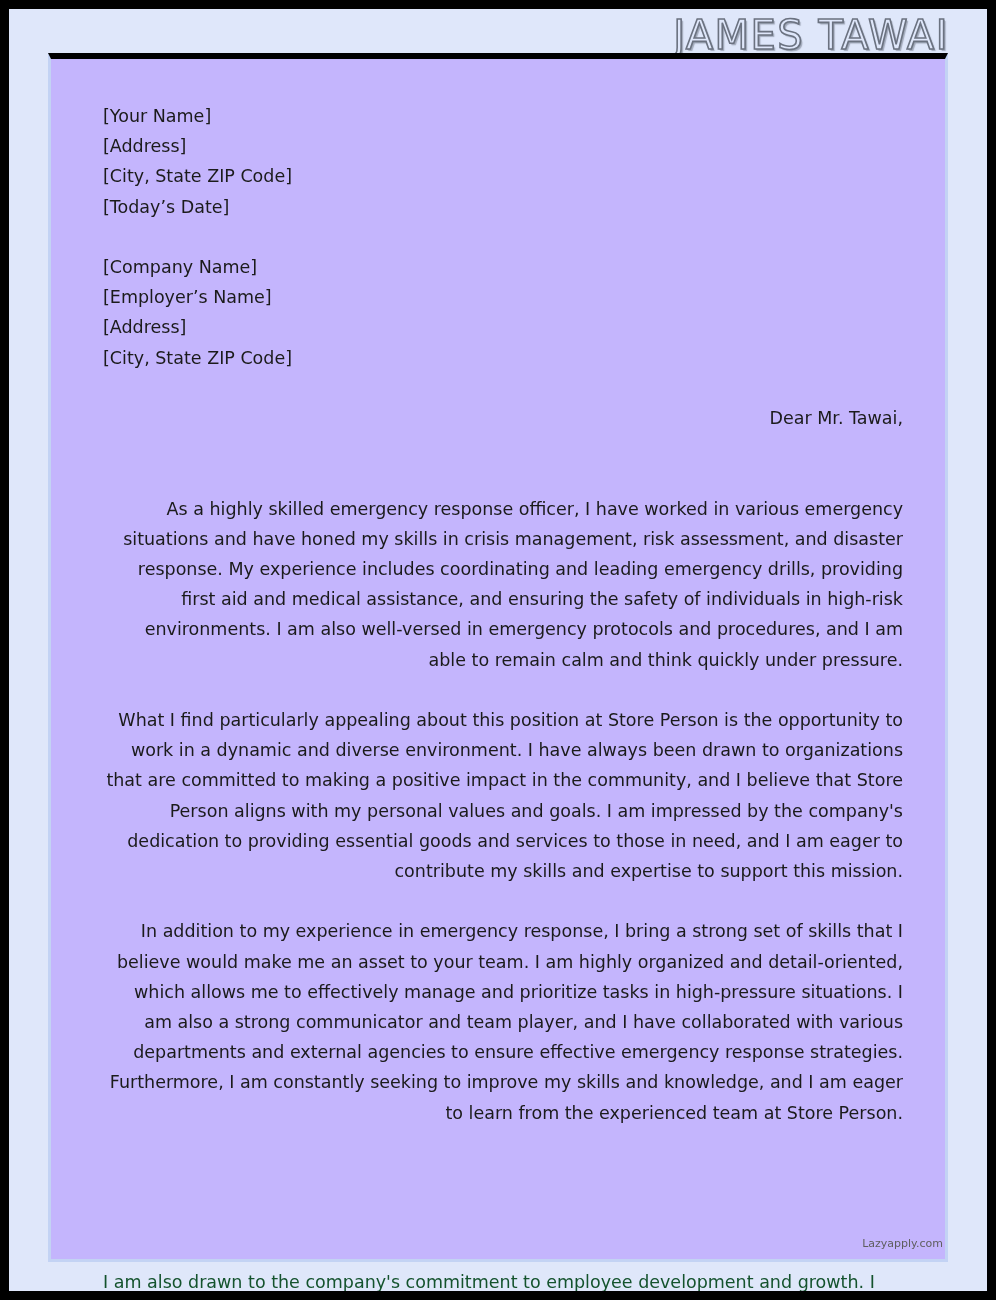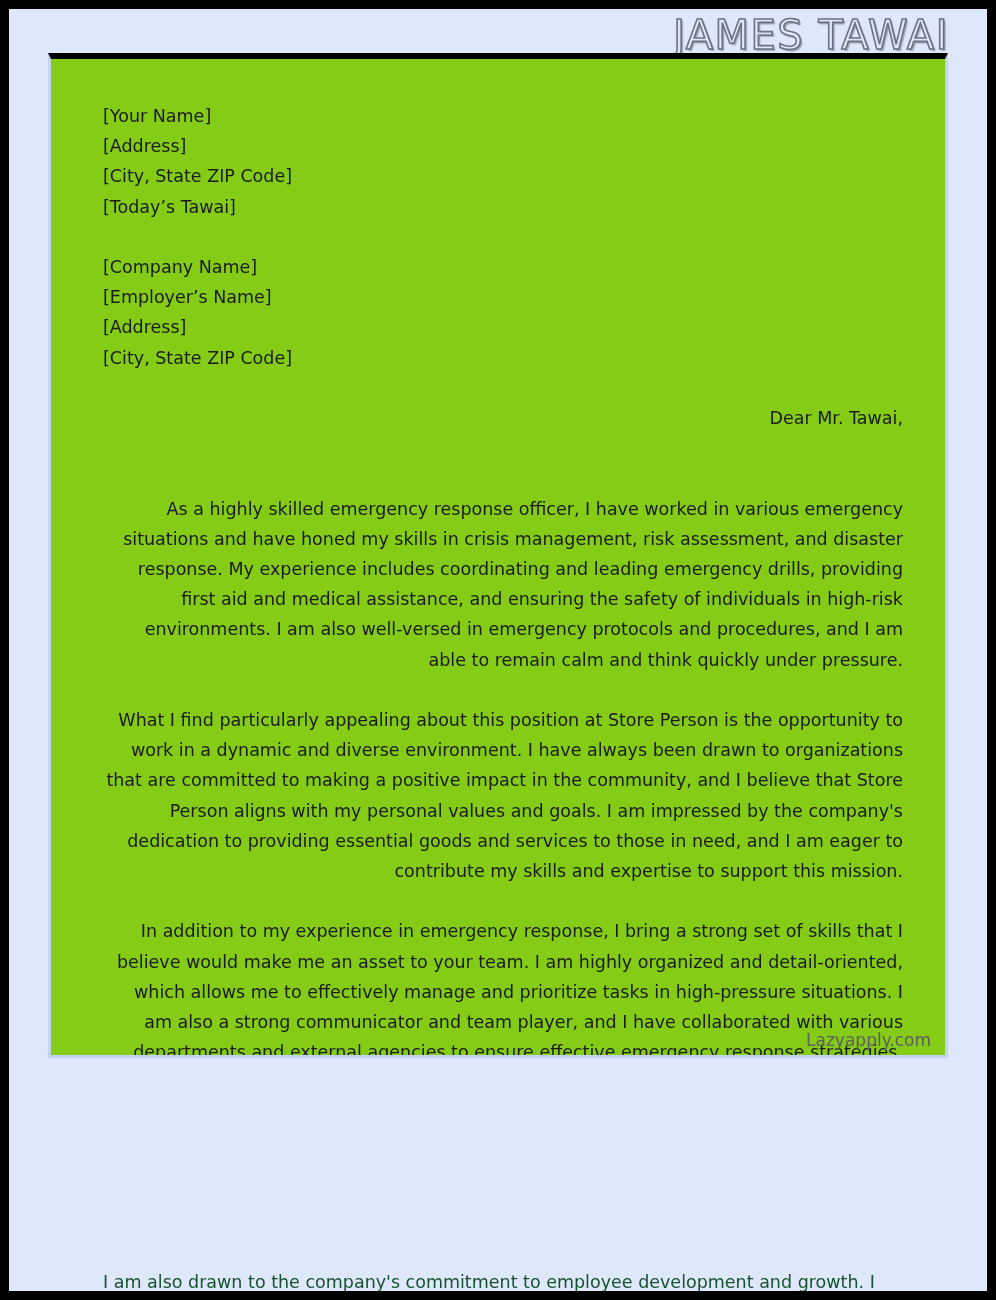--- a/index.html
+++ b/index.html
@@ -54,22 +54,22 @@
        2px 2px 1px rgba(90,98,112,0.45);
     white-space: nowrap;
   }
 
   
   #page-sheet {
     position: absolute;
     left: 39px;
     top: 44px;
     width: 900px;
-    height: 1005px;
-    background: #84cc16;
+    height: 1209px;
+    background: #c4b5fd;
     border-top: 6px solid #000000;
     border-left: 3px solid #c3d3f4;
     border-right: 3px solid #c3d3f4;
     border-bottom: 3px solid #c3d3f4;
     box-sizing: border-box;
     overflow: hidden;
   }
 
   #page-body {
     padding: 42px 42px 0 52px;
@@ -85,23 +85,23 @@
   .spacer-line { height: 30.2px; }
 
   .letter-para {
     margin: 0;
     text-align: right;
   }
 
   
   #watermark {
     position: absolute;
-    right: 14px;
+    right: 2px;
     bottom: 7px;
-    font-size: 17px;
+    font-size: 11px;
     line-height: 16px;
     color: #5e5e5e;
     font-family: "DejaVu Sans", sans-serif;
     white-space: nowrap;
   }
 
   
   #next-page-spill {
     position: absolute;
     left: 42px;
@@ -125,21 +125,21 @@
     <div id="letterhead-name">JAMES TAWAI</div>
   </div>
 
   <div id="page-sheet">
     <div id="page-body">
 
       <div class="addr-block">
         <div class="addr-line">[Your Name]</div>
         <div class="addr-line">[Address]</div>
         <div class="addr-line">[City, State ZIP Code]</div>
-        <div class="addr-line">[Today’s Tawai]</div>
+        <div class="addr-line">[Today’s Date]</div>
       </div>
 
       <div class="spacer-line"></div>
 
       <div class="addr-block">
         <div class="addr-line">[Company Name]</div>
         <div class="addr-line">[Employer’s Name]</div>
         <div class="addr-line">[Address]</div>
         <div class="addr-line">[City, State ZIP Code]</div>
       </div>

